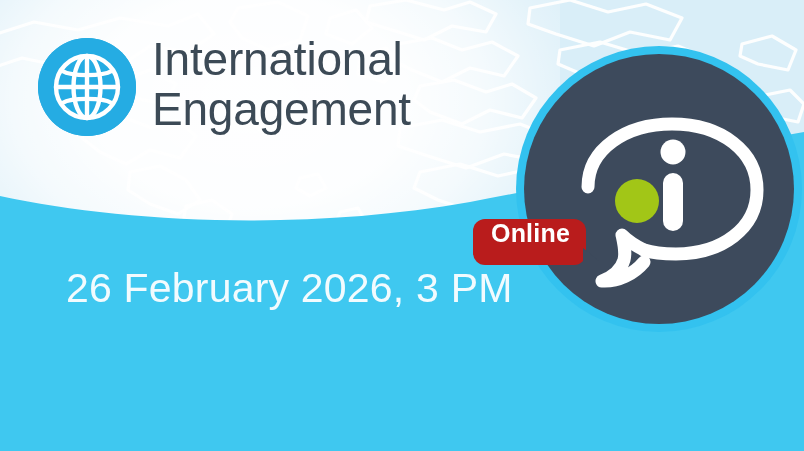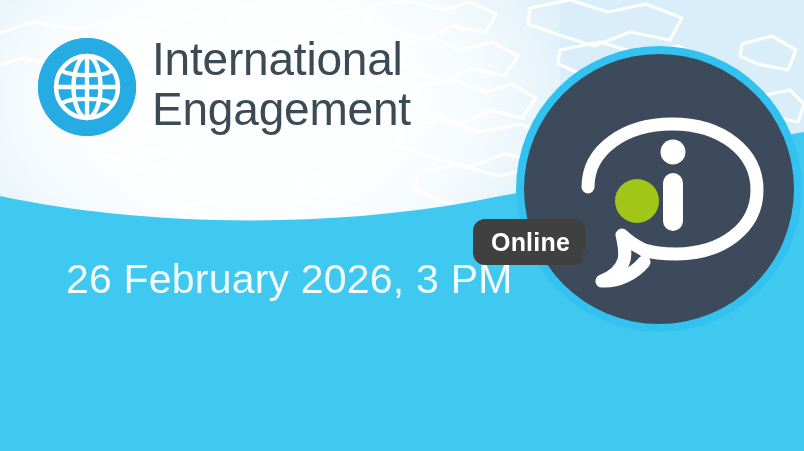--- a/index.html
+++ b/index.html
@@ -89,21 +89,21 @@
     color: #ffffff;
   }
   .headline {
     font-size: 62px;
     font-weight: bold;
     line-height: 1.0;
     letter-spacing: -0.5px;
     color: #ffffff;
   }
   .subheadline {
-    margin-top: 6px;
+    margin-top: 15px;
     font-size: 41px;
     font-weight: 400;
     line-height: 1.05;
     color: #f2fbfe;
     letter-spacing: 0.2px;
   }
 
   
   .emblem {
     position: absolute;
@@ -111,24 +111,24 @@
     width: 290px; height: 290px;
   }
   .emblem svg { display: block; }
 
   
   .online-pill {
     position: absolute;
     left: 473px; top: 219px;
     height: 46px;
     padding: 0 16px 0 18px;
-    background: #404040;
+    background: #b91c1c;
     border-radius: 12px;
     display: flex;
-    align-items: center;
+    align-items: flex-start;
     color: #ffffff;
     font-size: 25px;
     font-weight: bold;
     letter-spacing: 0.2px;
   }
   .online-pill::after {
     content: "";
     position: absolute;
     right: -13px; bottom: 4px;
     width: 0; height: 0;

